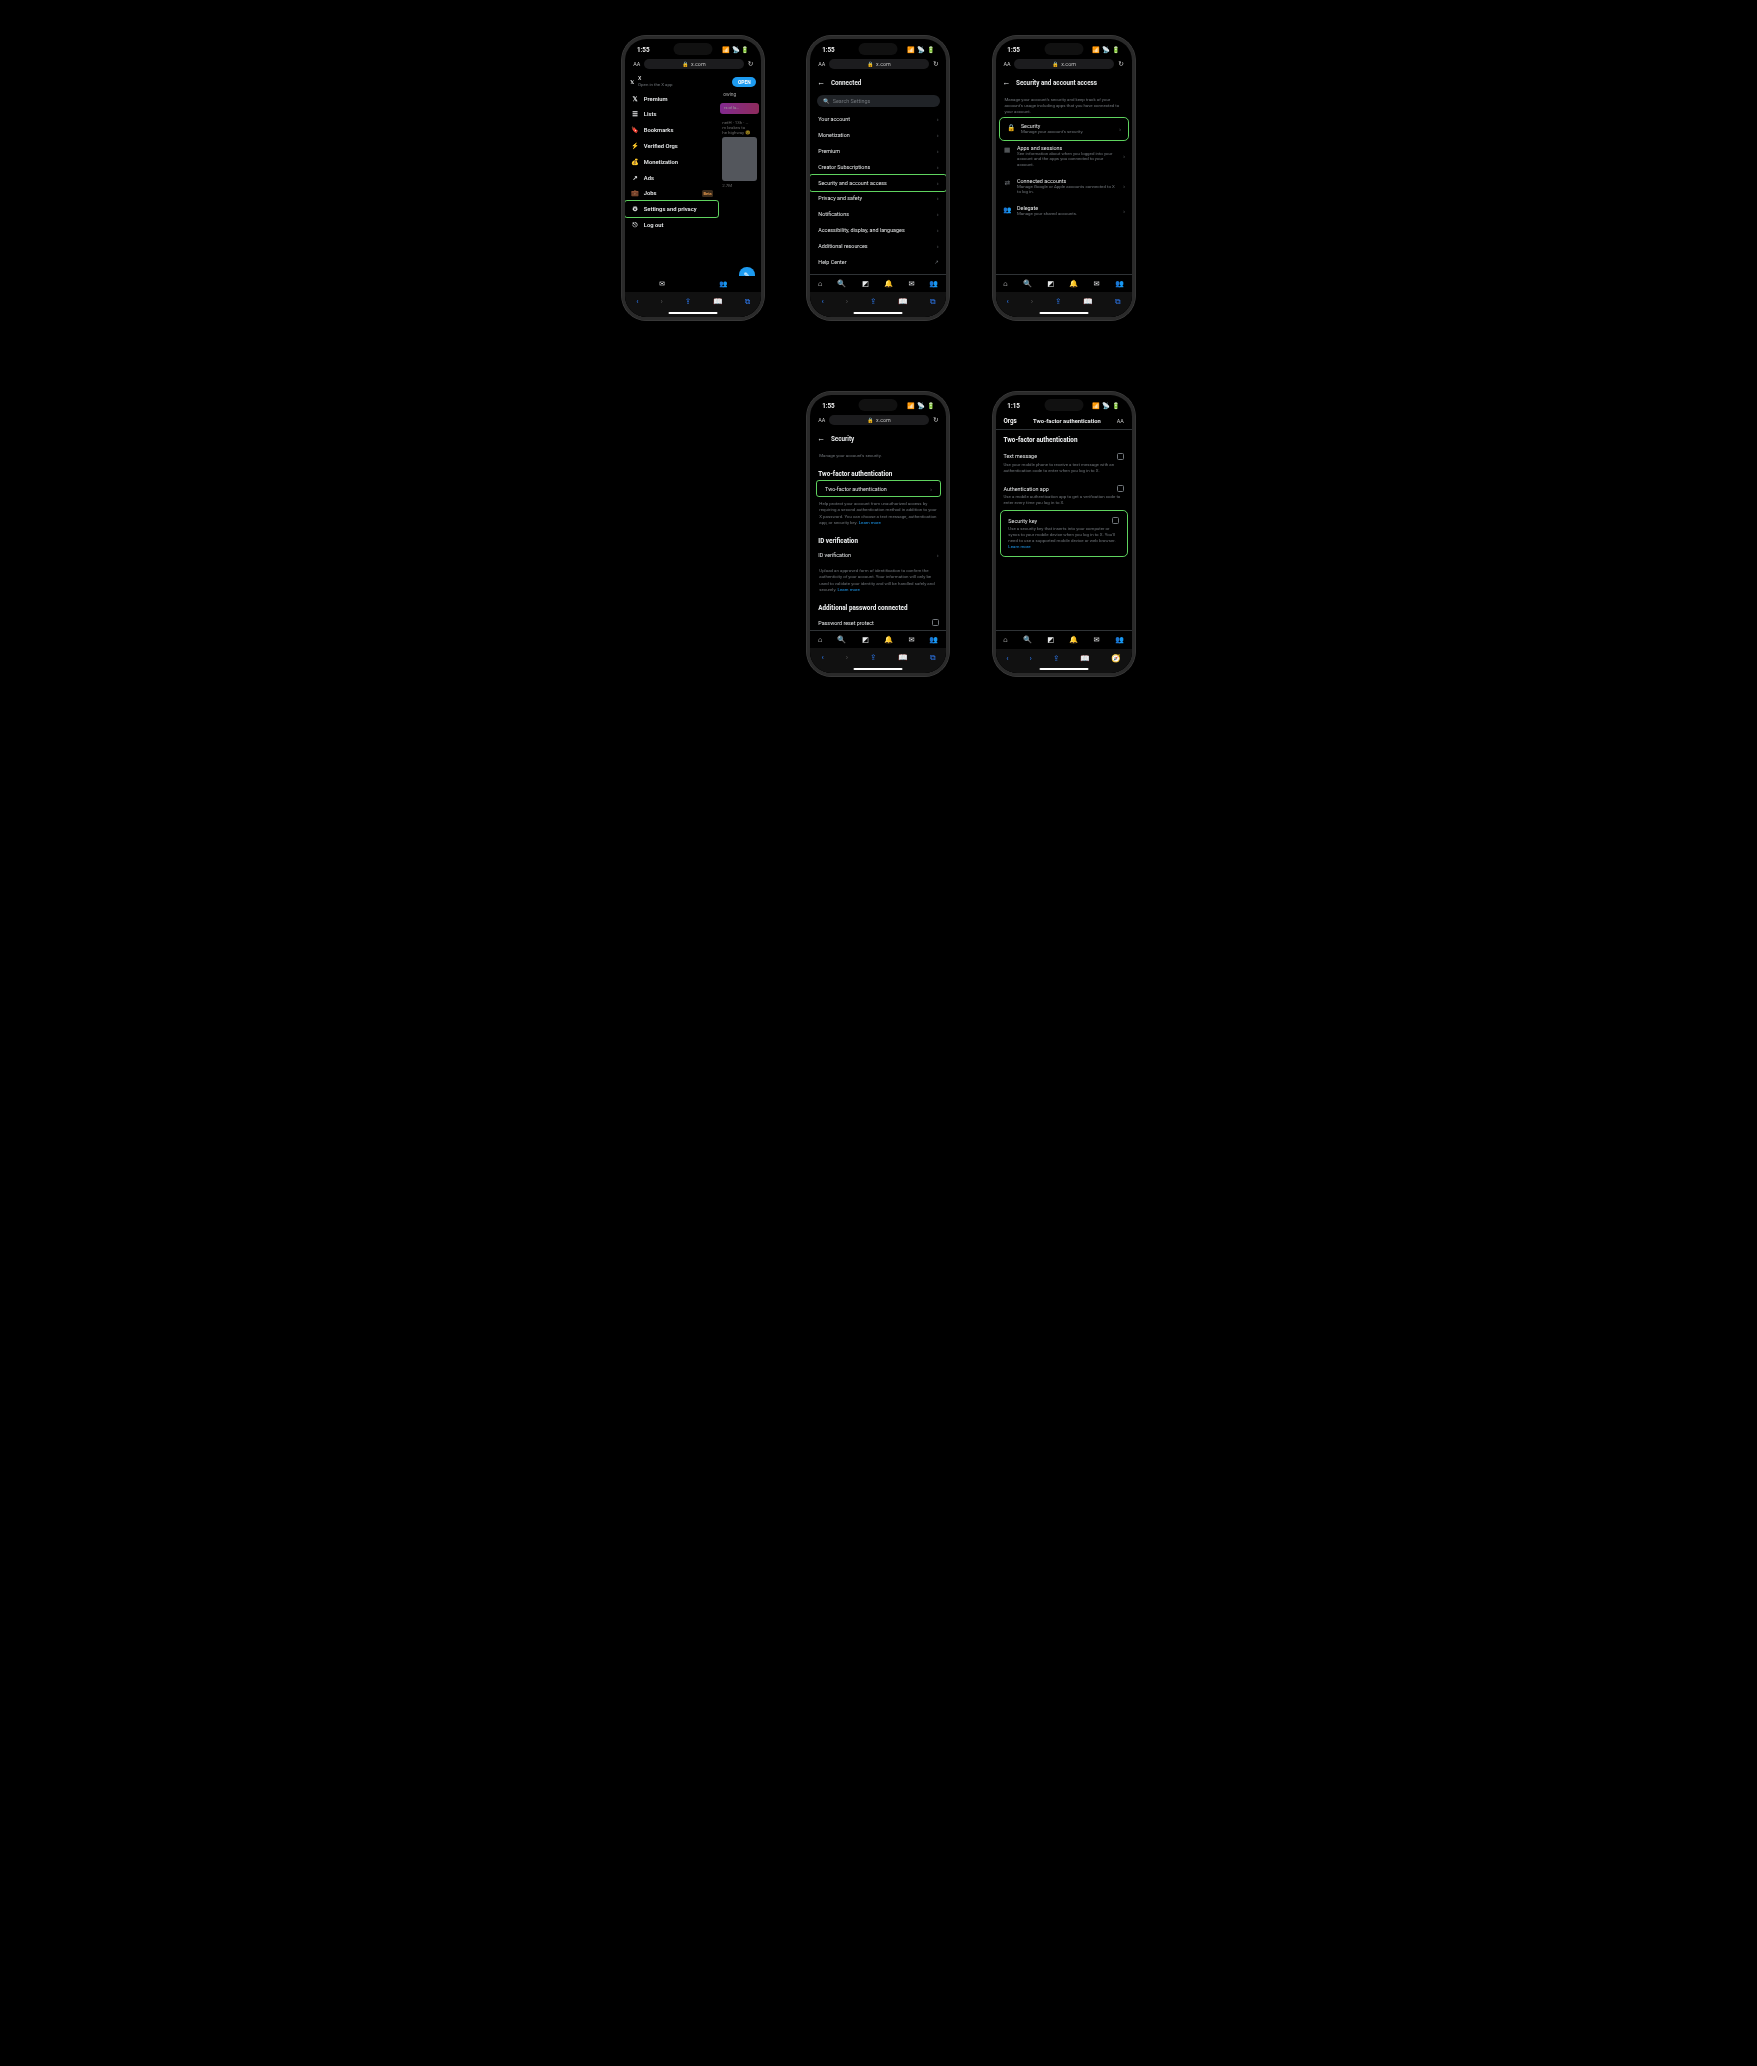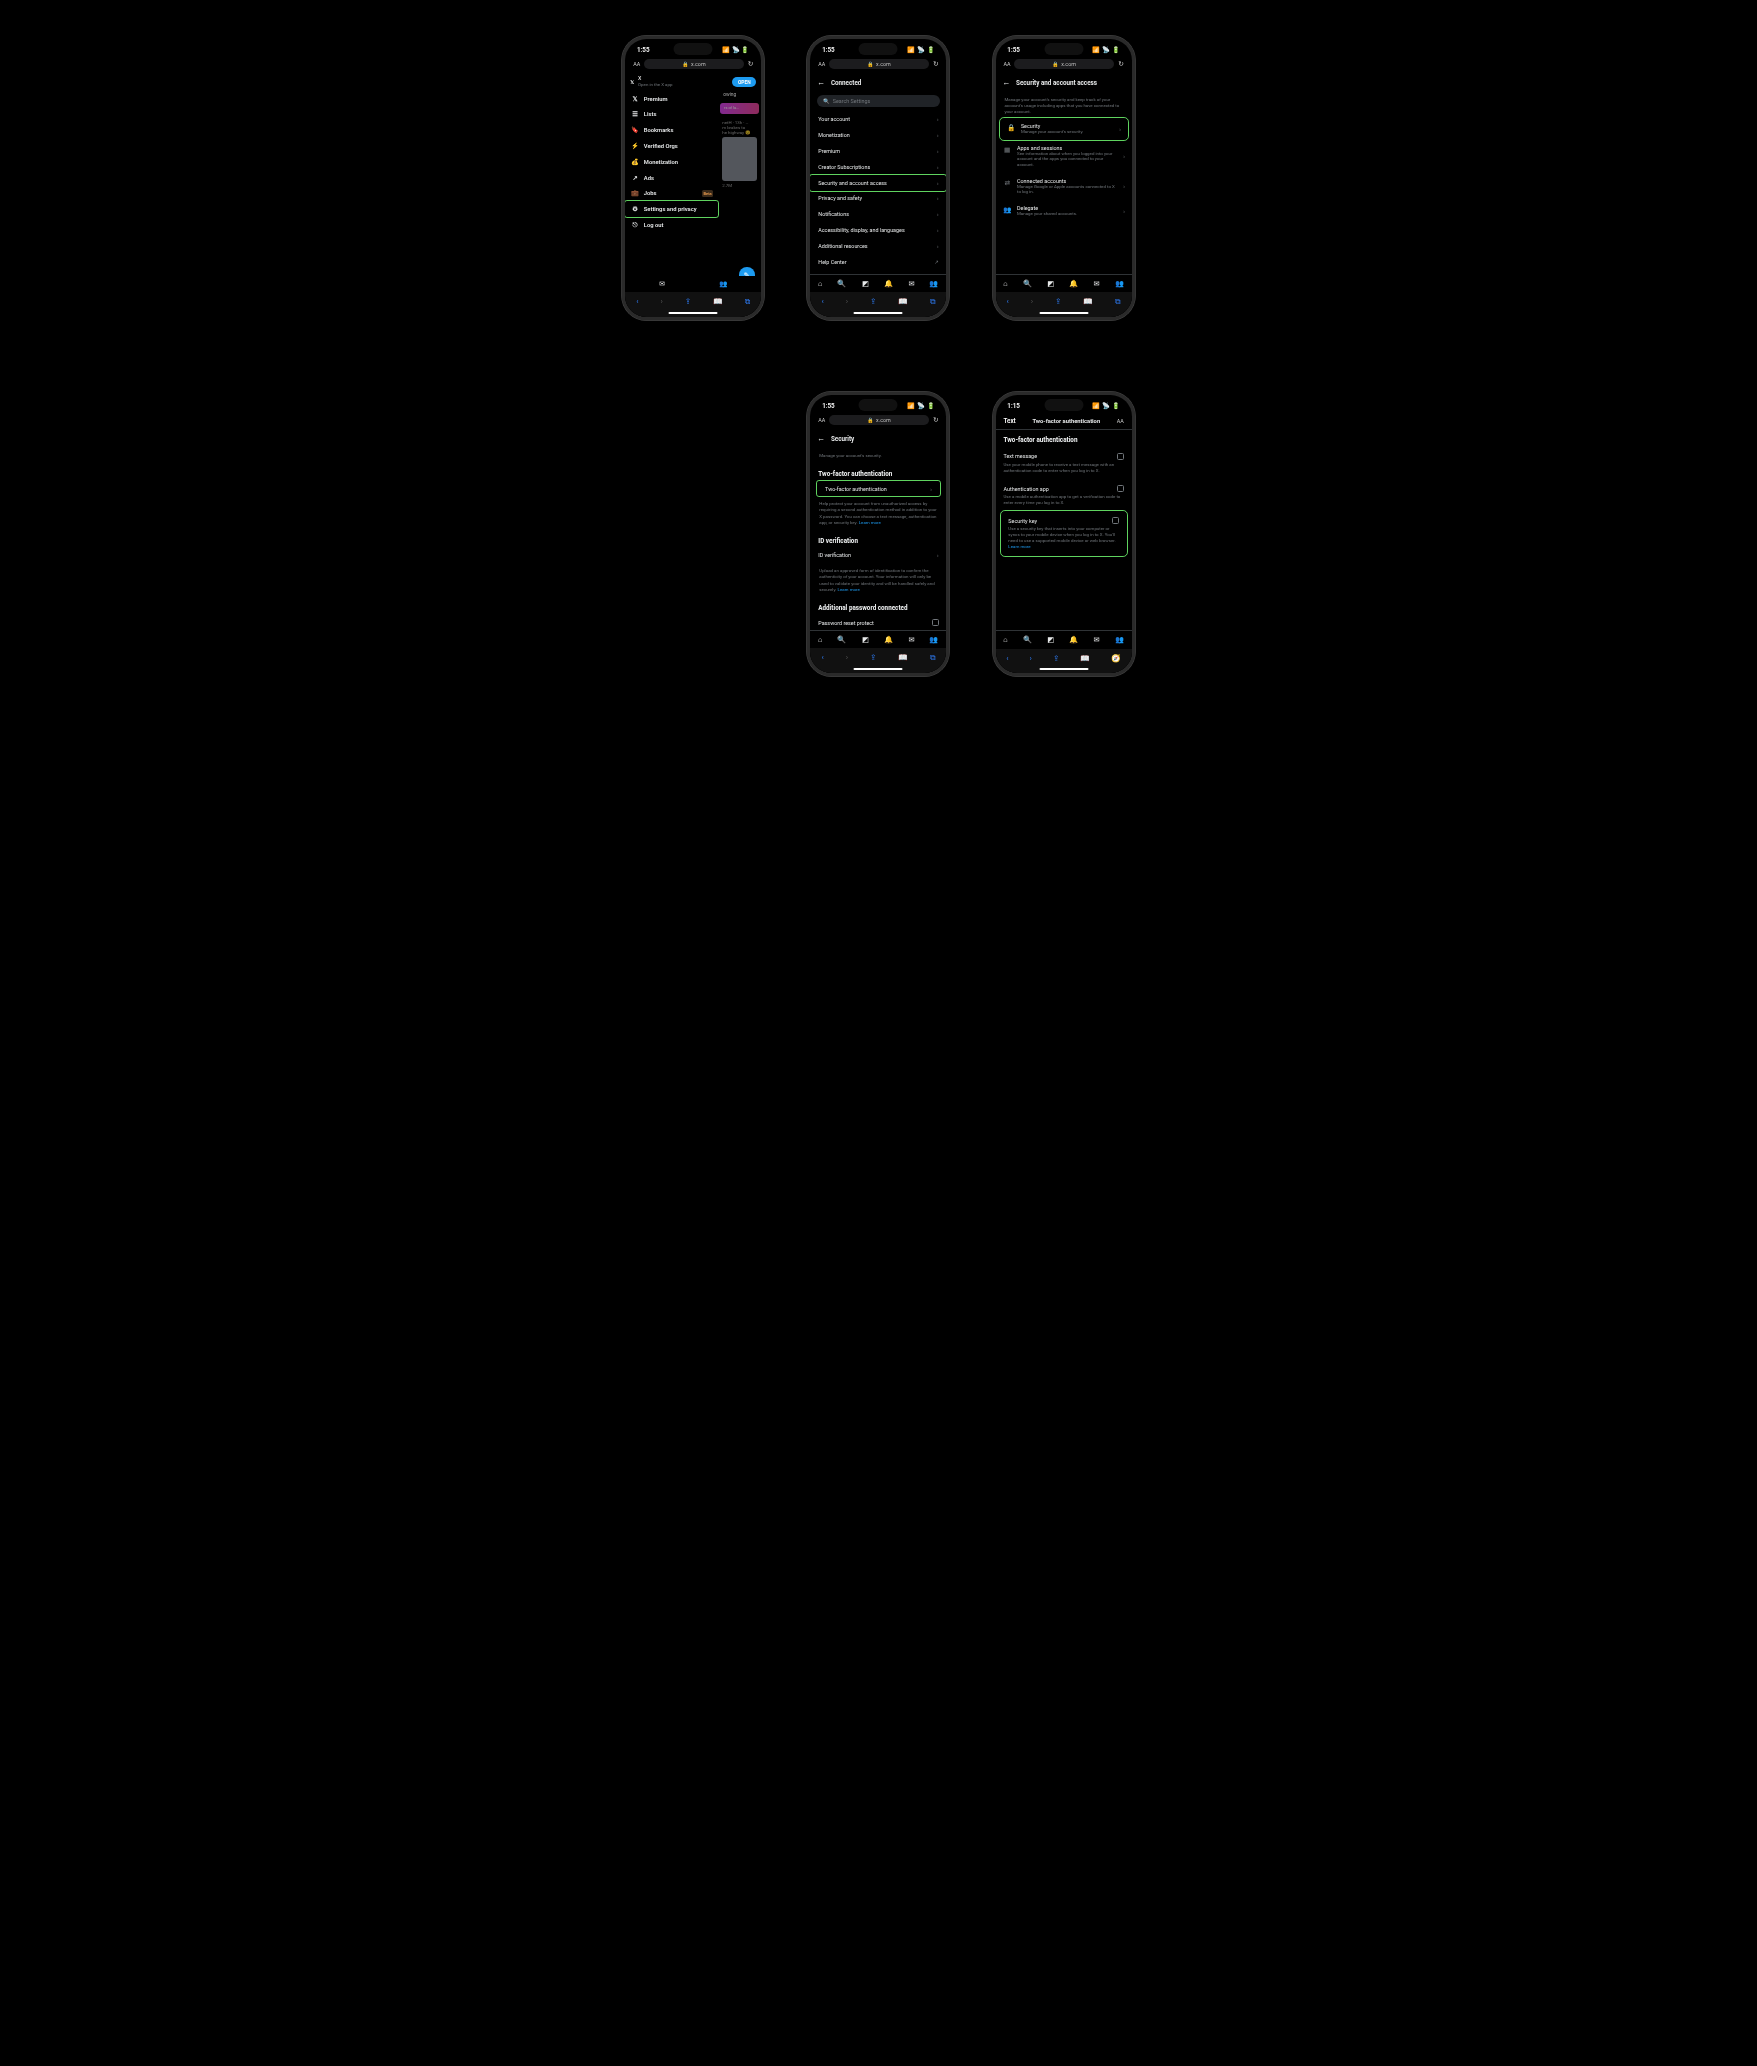--- a/index.html
+++ b/index.html
@@ -621,21 +621,21 @@
     <div class="notch"></div>
     <div class="status-bar">
         <span>1:15</span>
       <div class="status-right">
           <span>📶</span>
           <span>📡</span>
           <span>🔋</span>
         </div>
     </div>
     <div class="header-secondary">
-      <span class="done-link">Text</span>
+      <span class="done-link">Orgs</span>
       <span class="header-title-center">Two-factor authentication</span>
       <span class="aA">AA</span>
     </div>
     <div class="screen">
       <div class="section-title" style="padding-top:5.8px;">Two-factor authentication</div>
 
       <div class="option-block">
         <div class="option-title-row">
           <span class="option-title">Text message</span>
           <span class="checkbox"></span>

